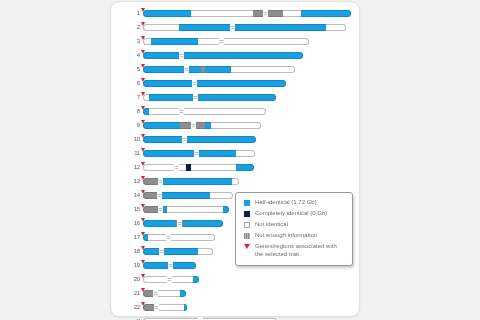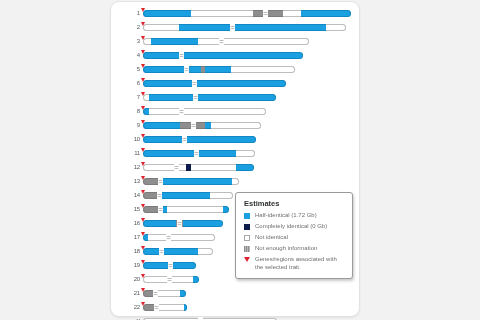--- a/index.html
+++ b/index.html
@@ -456,21 +456,20 @@
             <div class="seg notident cap-l cap-r" style="left: 0px; width: 134px;"></div>
             <div class="seg notident cap-l" style="left: 0px; width: 55px;"></div>
             <div class="seg noinfo" style="left: 55px; width: 5px;"></div>
             <div class="seg notident cap-r" style="left: 60px; width: 74px;"></div>
             <div class="centro" style="left: 54.5px;"></div>
           </div>
         </div>
       </div>
 
     <div id="legend">
-      <div id="legend-title">Estimates</div>
       <div id="legend-items">
           <div class="legend-item">
             <span class="swatch half"></span>
             <span class="legend-text">Half-identical (1.72 Gb)</span>
           </div>
           <div class="legend-item">
             <span class="swatch complete"></span>
             <span class="legend-text">Completely identical (0 Gb)</span>
           </div>
           <div class="legend-item">

